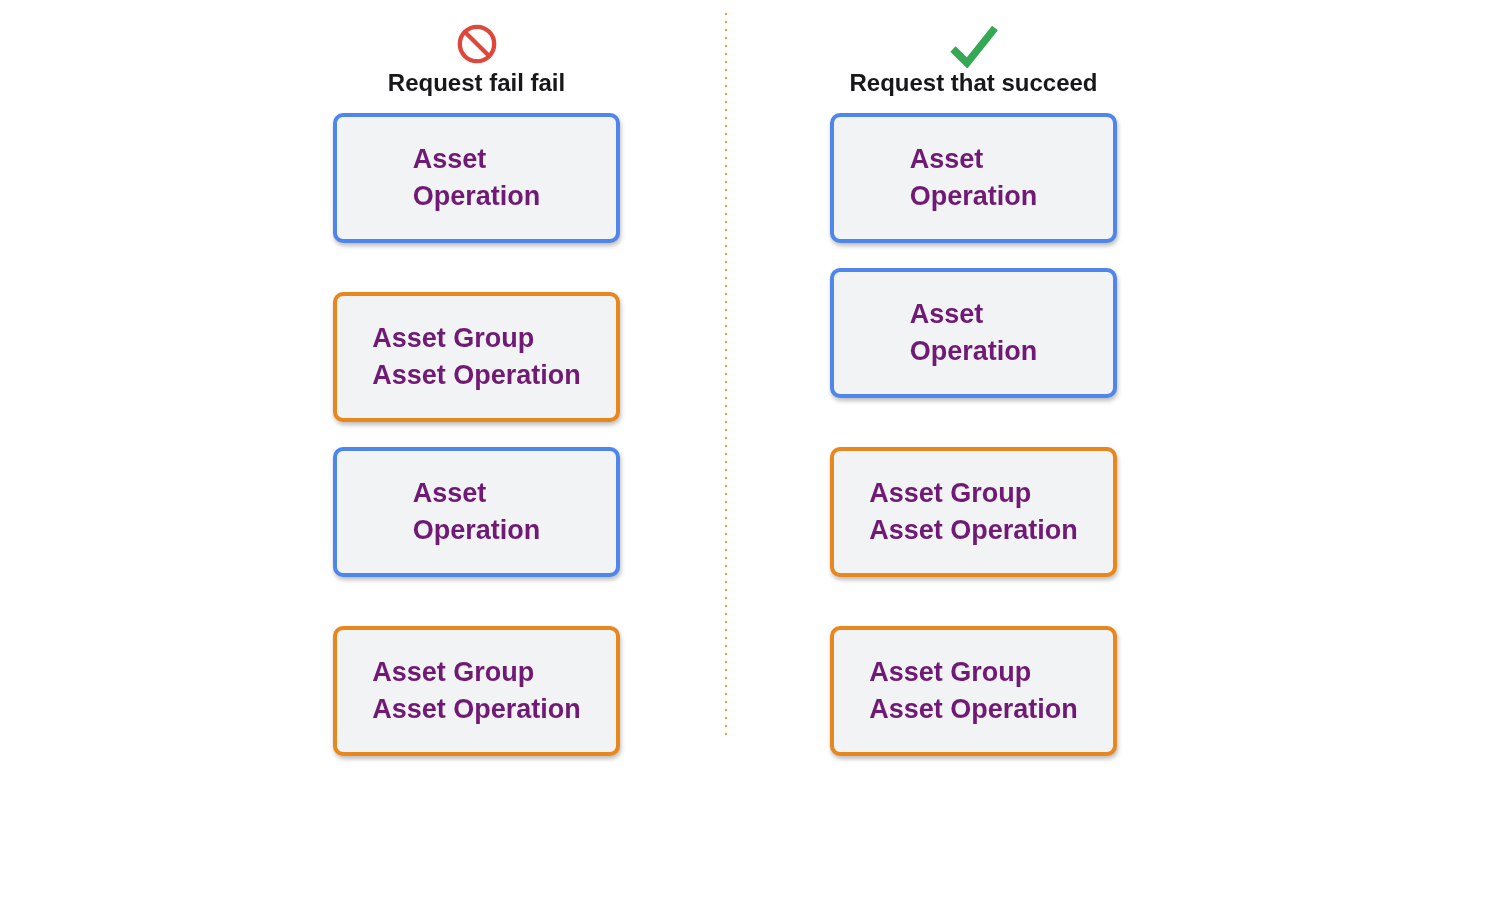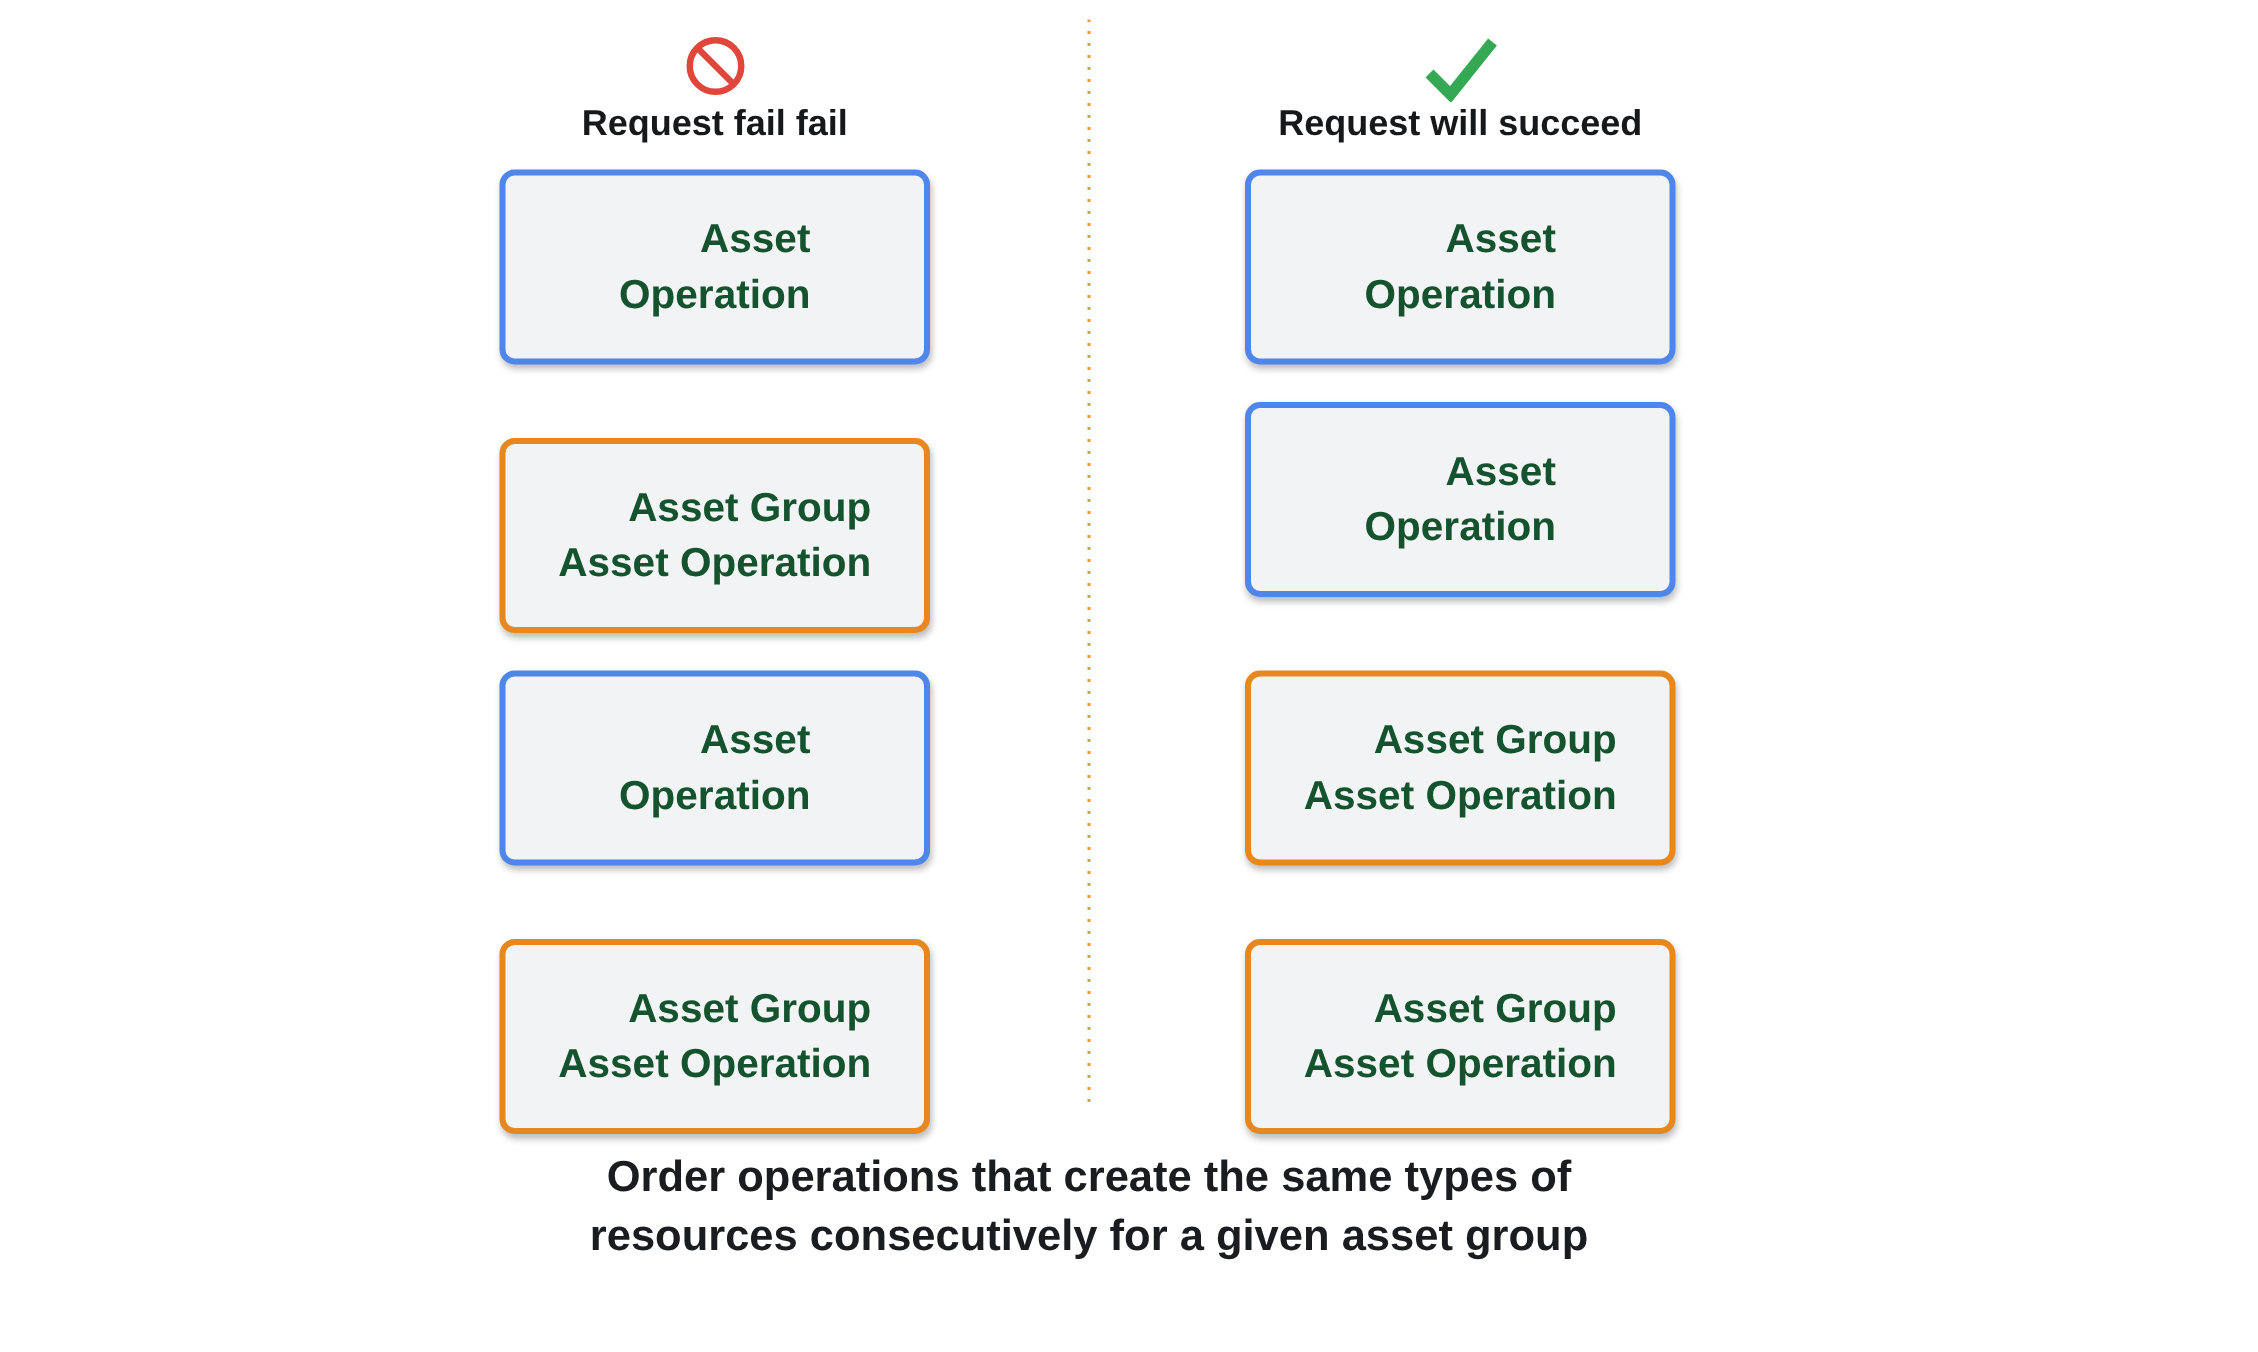--- a/index.html
+++ b/index.html
@@ -49,25 +49,25 @@
   .box {
     box-sizing: border-box;
     width: 287px;
     height: 130px;
     background: #f1f3f4;
     border-radius: 10px;
     border: 4px solid transparent;
     display: flex;
     align-items: center;
     justify-content: center;
-    text-align: right;
+    text-align: left;
     font-size: 27px;
     font-weight: 700;
     line-height: 37px;
-    color: #14532d;
+    color: #701a75;
     box-shadow: 1px 3px 4px rgba(110,110,110,0.45);
   }
   .box.blue   { border-color: #4f86ec; }
   .box.orange { border-color: #e8871e; margin-top: 24px; }
   .box span { white-space: pre-line; }
   .divider {
     position: absolute;
     left: 725px;
     top: 13px;
     width: 2px;
@@ -123,37 +123,35 @@
     </div>
   </div>
 
   <div class="divider"></div>
 
   <div class="col-icon right">
     <svg width="56" height="48" viewBox="0 0 56 48">
       <path d="M7 29 L21 43 L49 8" fill="none" stroke="#34a853" stroke-width="7.5" stroke-linecap="butt" stroke-linejoin="miter"></path>
     </svg>
   </div>
-  <div class="col-title right">Request will succeed</div>
+  <div class="col-title right">Request that succeed</div>
 
   <div class="col-boxes right">
     <div class="box blue">
       <span>Asset
 Operation</span>
     </div>
     <div class="box blue">
       <span>Asset
 Operation</span>
     </div>
     <div class="box orange">
       <span>Asset Group
 Asset Operation</span>
     </div>
     <div class="box orange">
       <span>Asset Group
 Asset Operation</span>
     </div>
   </div>
 
-  <div class="caption">Order operations that create the same types of
-resources consecutively for a given asset group</div>
 
 </div>
 
 </body></html>

